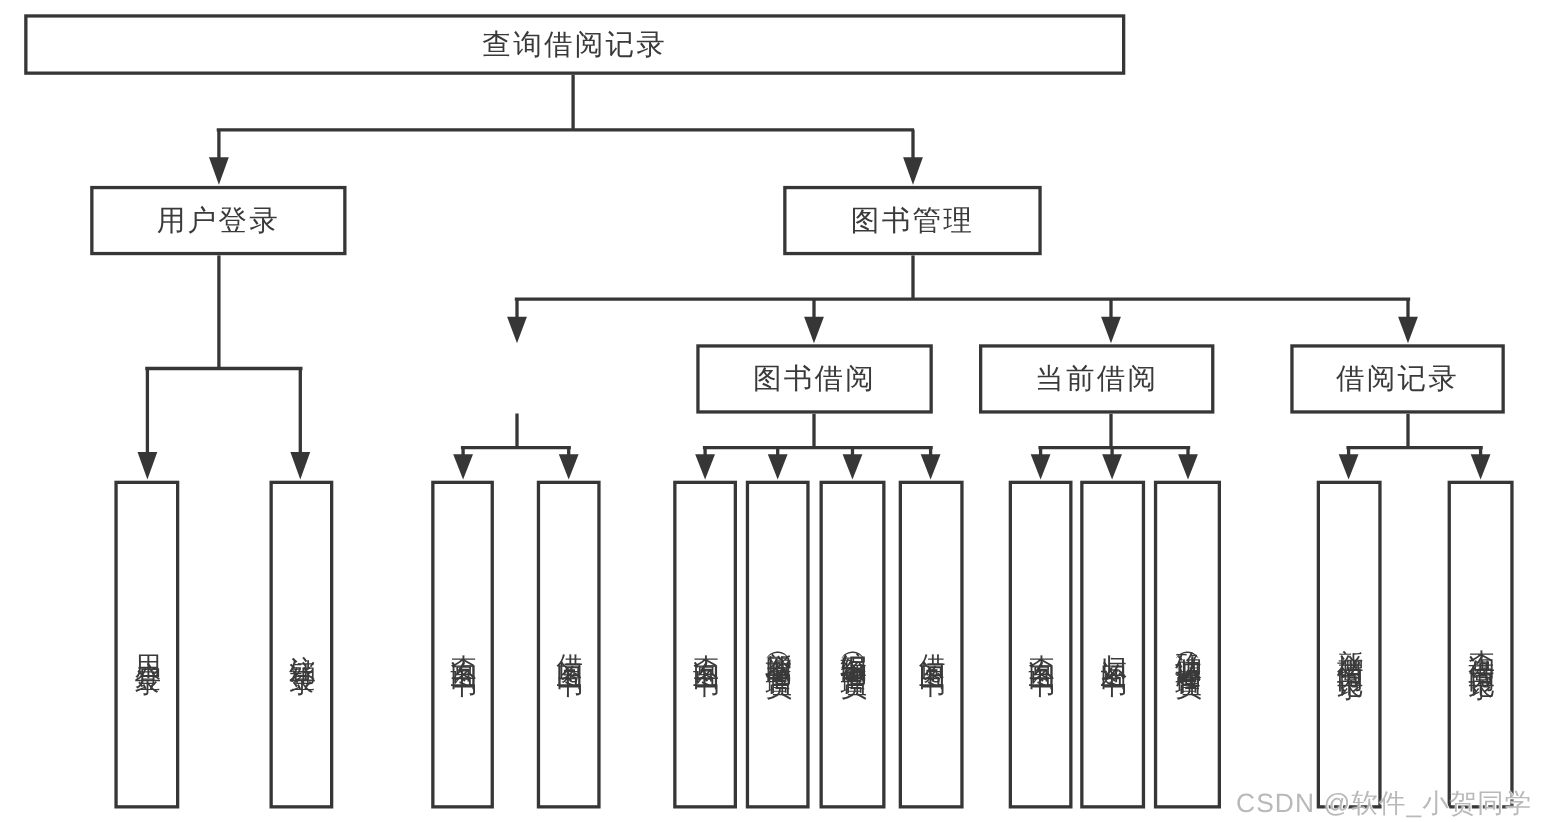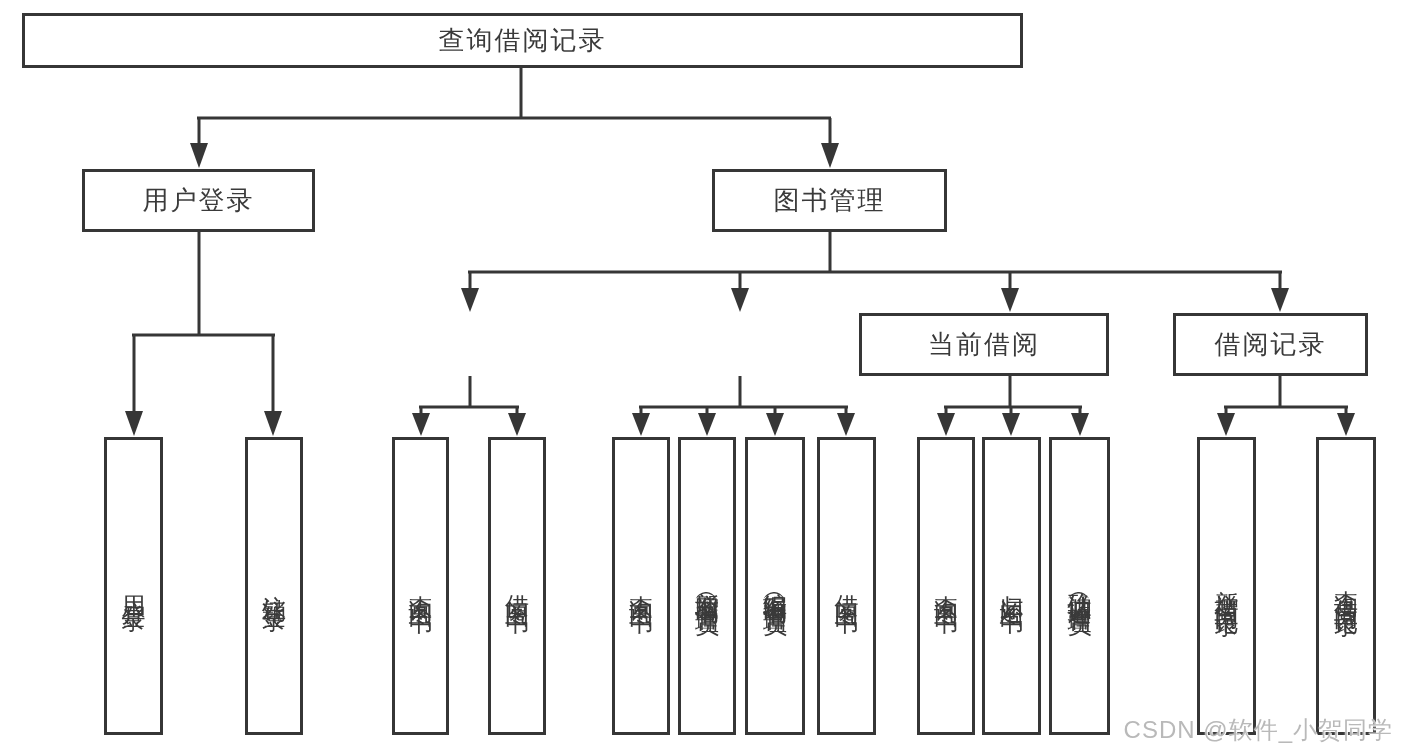--- a/index.html
+++ b/index.html
@@ -31,21 +31,21 @@
     letter-spacing:5px;
     white-space:normal;
   }
   .leaf.long { letter-spacing:3px; }
   
   .n-root  { left:22px;   top:13px;  width:1001px; height:55px; }
   .n-ul    { left:82px;   top:169px; width:233px;  height:63px; }
   .n-bm    { left:712px;  top:169px; width:235px;  height:63px;font-family:Liberation Serif, serif; }
   .n-nbr   { left:361px;  top:313px; width:217px;  height:63px; }
   .n-bb    { left:633px;  top:313px; width:215px;  height:63px; }
-  .n-cb    { left:859px;  top:313px; width:250px;  height:63px; }
+  .n-cb    { left:890px;  top:313px; width:214px;  height:63px; }
   .n-br    { left:1173px; top:313px; width:195px;  height:63px; }
   .lf { top:437px; height:298px; }
   .lf1  { left:104px;  width:59px; }
   .lf2  { left:245px;  width:58px; }
   .lf3  { left:392px;  width:57px; }
   .lf4  { left:488px;  width:58px; }
   .lf5  { left:612px;  width:58px; }
   .lf6  { left:678px;  width:58px; }
   .lf7  { left:745px;  width:60px; }
   .lf8  { left:817px;  width:59px; }
@@ -103,20 +103,21 @@
     <path d="M1280 376 L1280 407 M1224 407 L1348 407 M1226 407 L1226 416 M1346 407 L1346 416"></path>
     <polygon points="1217,413 1235,413 1226,436" fill="#363636" stroke="none"></polygon>
     <polygon points="1337,413 1355,413 1346,436" fill="#363636" stroke="none"></polygon>
   </svg>
 
   <div class="node n-root">查询借阅记录</div>
 
   <div class="node n-ul">用户登录</div>
   <div class="node n-bm">图书管理</div>
 
+  <div class="node n-bb">图书借阅</div>
   <div class="node n-cb">当前借阅</div>
   <div class="node n-br">借阅记录</div>
 
   <div class="node leaf lf lf1">用户登录</div>
   <div class="node leaf lf lf2">注销登录</div>
 
   <div class="node leaf lf lf3">查询图书</div>
   <div class="node leaf lf lf4">借阅图书</div>
 
   <div class="node leaf lf lf5">查询图书</div>

